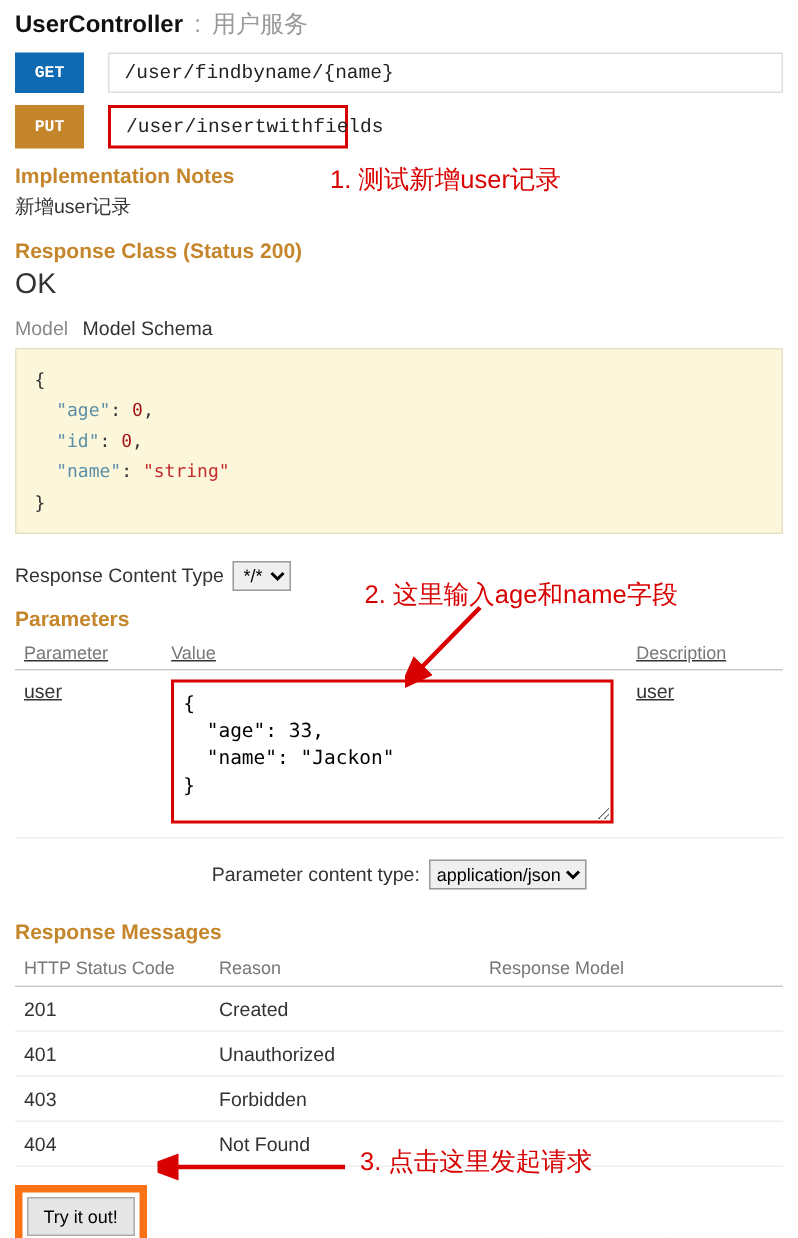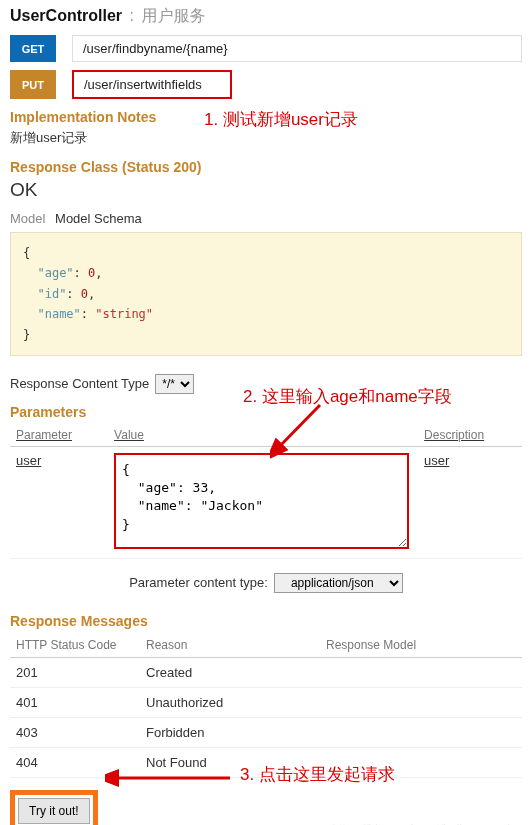--- a/index.html
+++ b/index.html
@@ -16,20 +16,21 @@
       font-size: 16px;
       margin-bottom: 8px;
     }
     .controller-name { font-weight: bold; color: #111; }
     .controller-desc { color: #999; }
     .colon { color: #999; margin: 0 3px; }
     .op-row {
       display: flex;
       align-items: stretch;
       margin-bottom: 8px;
+      font-family: Liberation Mono, monospace;
     }
     .method-badge {
       color: #fff;
       font-size: 11px;
       font-weight: bold;
       padding: 6px 10px;
       min-width: 46px;
       text-align: center;
       display: flex;
       align-items: center;
@@ -133,23 +134,24 @@
     .pct-row {
       display: flex;
       align-items: center;
       justify-content: center;
       gap: 6px;
       font-size: 13px;
       margin: 14px 0 20px 0;
     }
     .pct-select {
       font-size: 12px;
-      padding: 1px 12px;
+      padding: 1px 0;
       border: 1px solid #999;
       background: #efefef;
+      text-align: right;
     }
     .resp-table {
       width: 100%;
       border-collapse: collapse;
       font-size: 13px;
     }
     .resp-table th {
       text-align: left;
       color: #777;
       font-weight: normal;
@@ -296,21 +298,21 @@
       <td></td>
     </tr>
   </tbody>
 </table>
 
 <div class="try-btn-wrap">
   <button class="try-btn">Try it out!</button>
 </div>
 
 
-<div class="annotation" style="top:108px; left:204px;">1. 测试新增user记录</div>
+<div class="annotation" style="top:108px; left:220px;">1. 测试新增user记录</div>
 <div class="annotation" style="top:385px; left:243px;">2. 这里输入age和name字段</div>
 <div class="annotation" style="top:763px; left:240px;">3. 点击这里发起请求</div>
 
 
 <svg class="arrow-svg" style="top:400px; left:270px;" width="60" height="60">
   <defs>
       <marker id="ah2" markerWidth="10" markerHeight="10" refX="2" refY="3" orient="auto">
         <path d="M0,0 L0,6 L8,3 z" fill="#d80000"></path>
       </marker>
     </defs>

